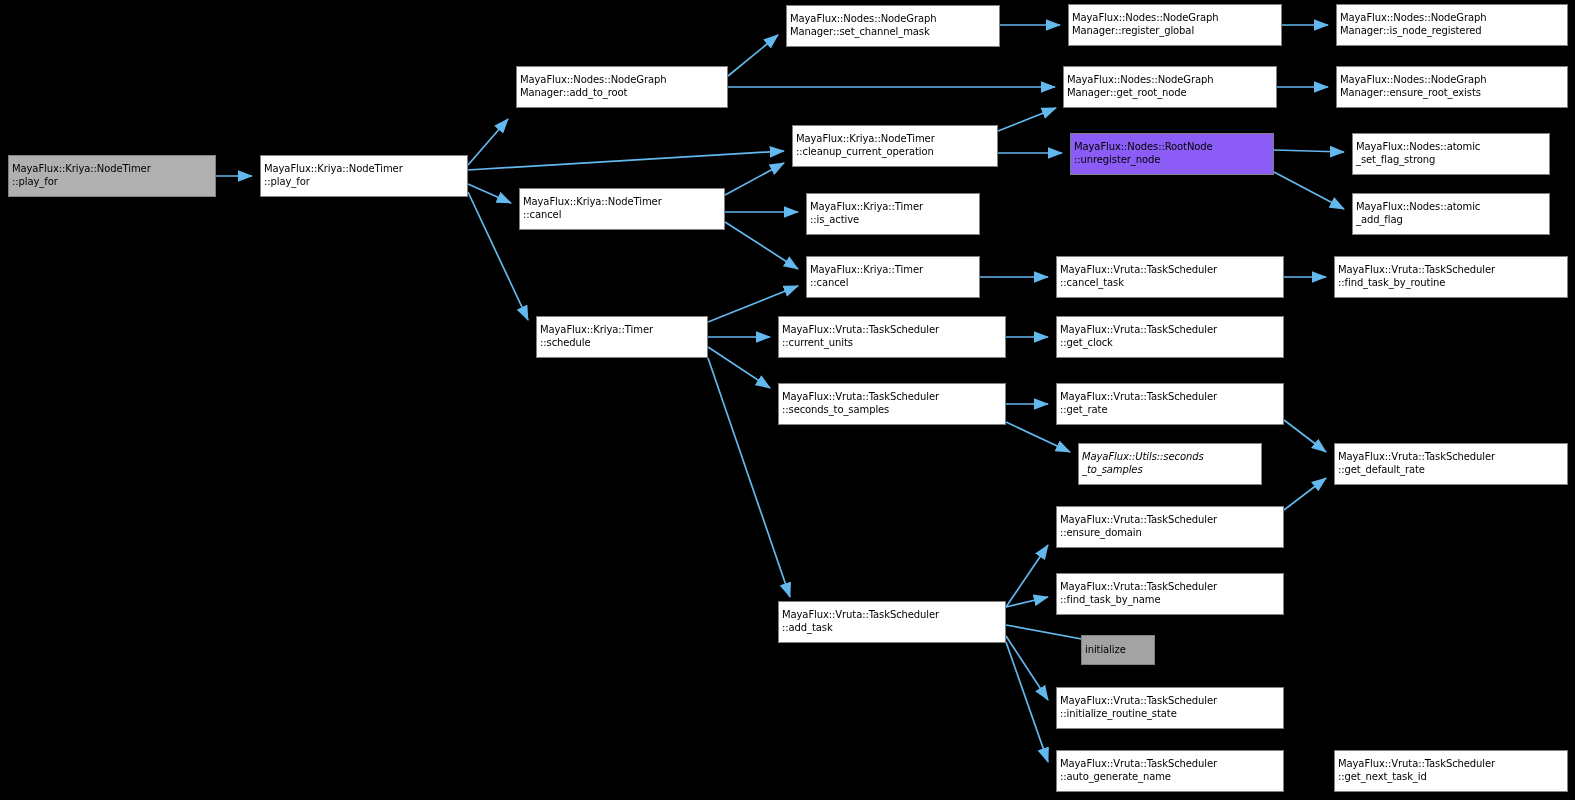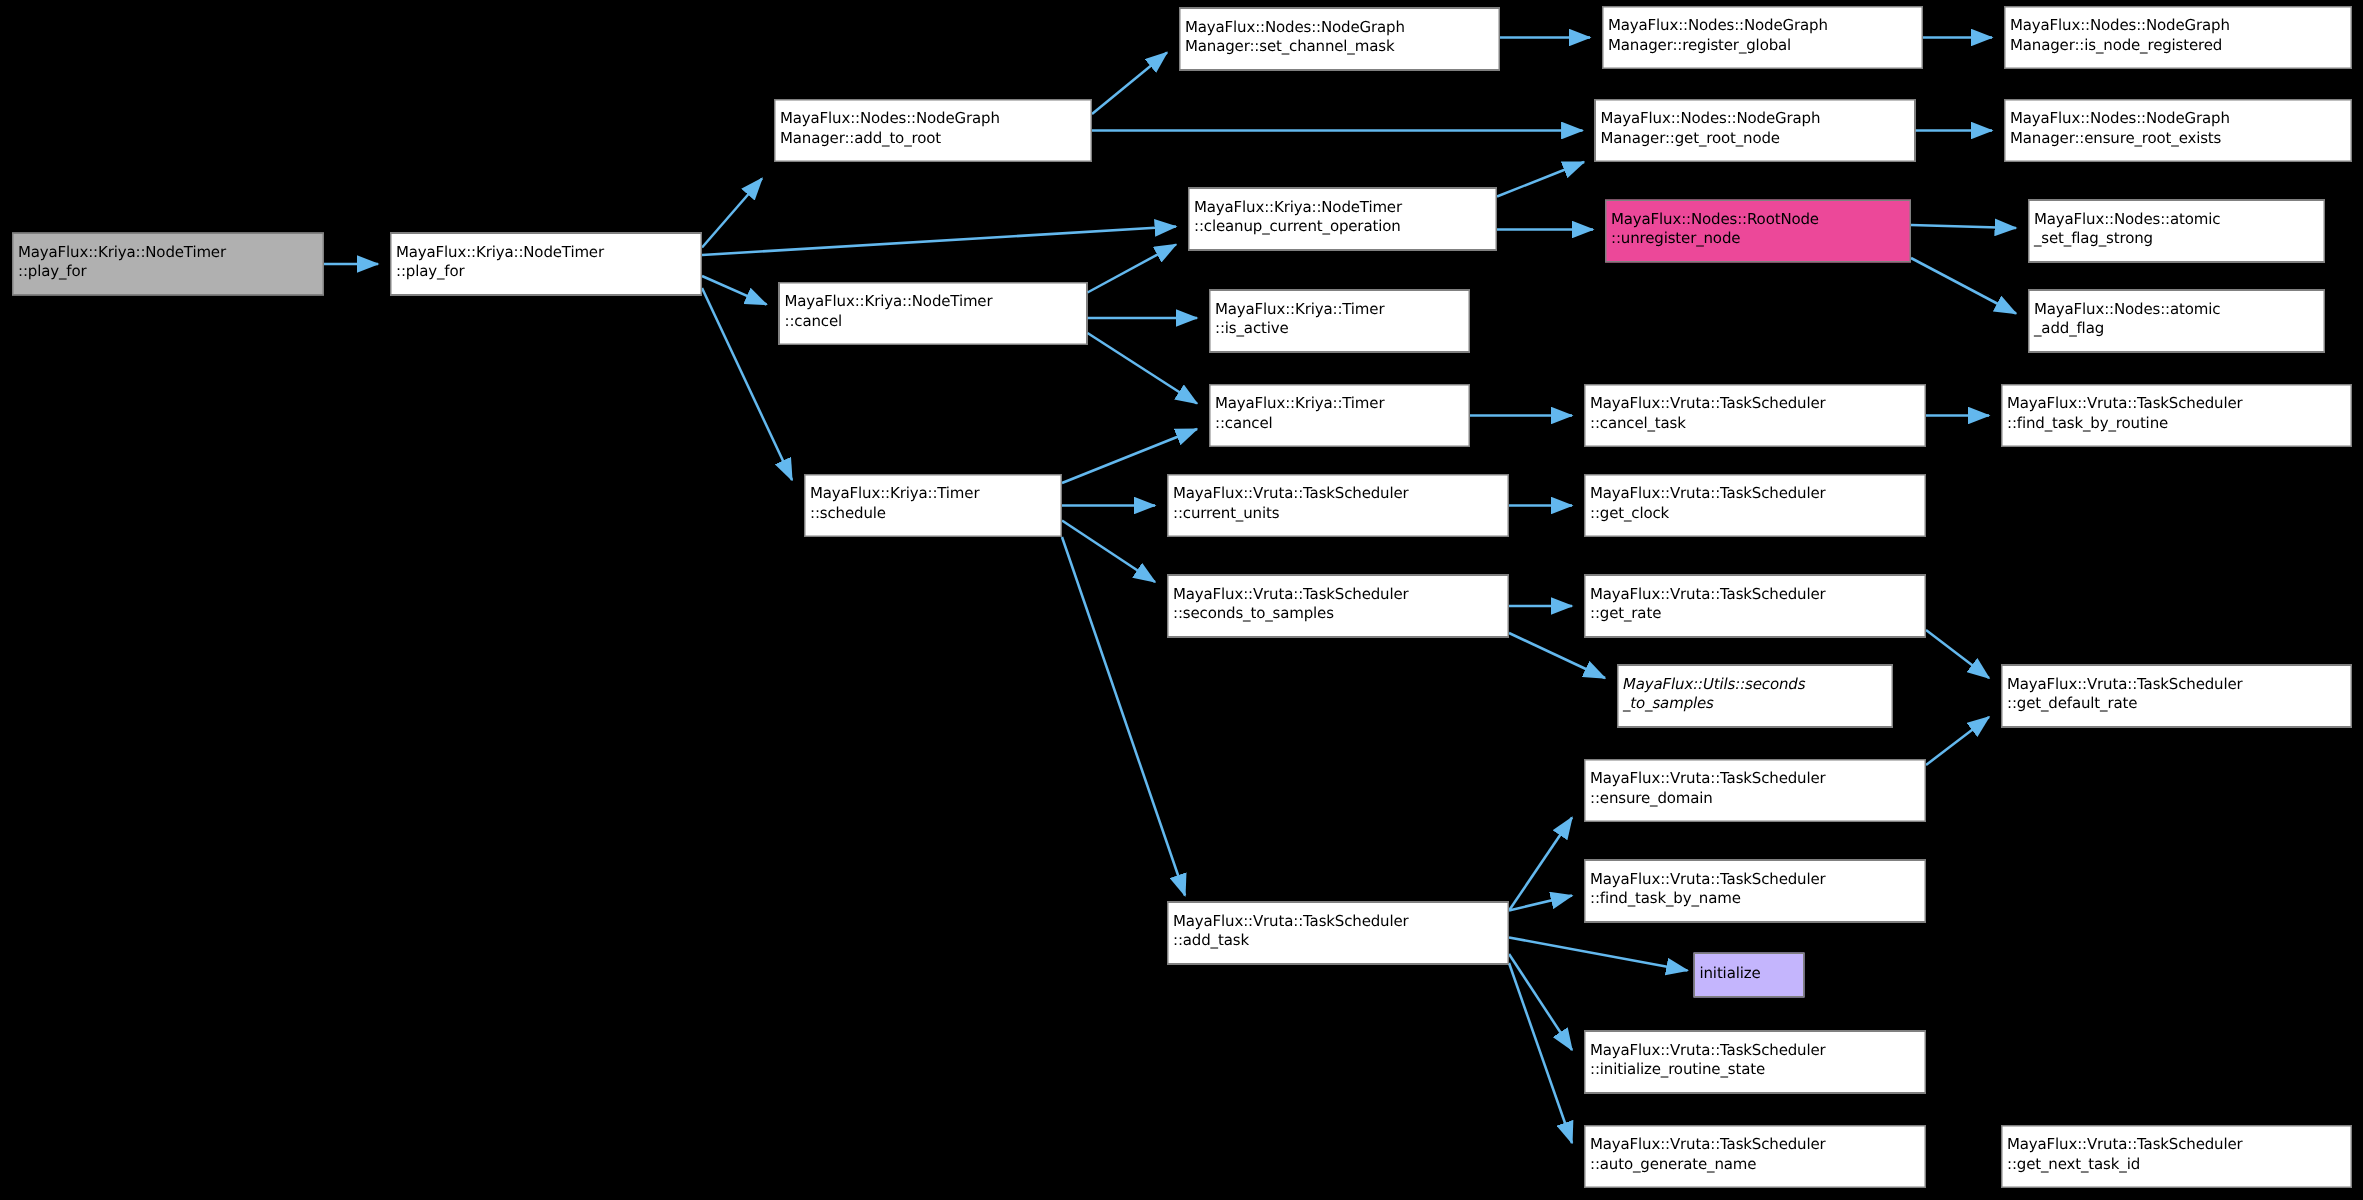--- a/index.html
+++ b/index.html
@@ -117,35 +117,35 @@
       <div class="node" style="left: 778px; top: 316px; width: 228px; height: 42px; border-color: rgb(128, 128, 128); background: rgb(255, 255, 255); color: rgb(0, 0, 0);"><span class="node-label">MayaFlux::Vruta::TaskScheduler
 ::current_units</span></div>
       <div class="node" style="left: 778px; top: 383px; width: 228px; height: 42px; border-color: rgb(128, 128, 128); background: rgb(255, 255, 255); color: rgb(0, 0, 0);"><span class="node-label">MayaFlux::Vruta::TaskScheduler
 ::seconds_to_samples</span></div>
       <div class="node" style="left: 778px; top: 601px; width: 228px; height: 42px; border-color: rgb(128, 128, 128); background: rgb(255, 255, 255); color: rgb(0, 0, 0);"><span class="node-label">MayaFlux::Vruta::TaskScheduler
 ::add_task</span></div>
       <div class="node" style="left: 1068px; top: 4px; width: 214px; height: 42px; border-color: rgb(128, 128, 128); background: rgb(255, 255, 255); color: rgb(0, 0, 0);"><span class="node-label">MayaFlux::Nodes::NodeGraph
 Manager::register_global</span></div>
       <div class="node" style="left: 1063px; top: 66px; width: 214px; height: 42px; border-color: rgb(128, 128, 128); background: rgb(255, 255, 255); color: rgb(0, 0, 0);"><span class="node-label">MayaFlux::Nodes::NodeGraph
 Manager::get_root_node</span></div>
-      <div class="node" style="left: 1070px; top: 133px; width: 204px; height: 42px; border-color: rgb(128, 128, 128); background: #ec4899; color: rgb(0, 0, 0);"><span class="node-label">MayaFlux::Nodes::RootNode
+      <div class="node" style="left: 1070px; top: 133px; width: 204px; height: 42px; border-color: rgb(128, 128, 128); background: #8b5cf6; color: rgb(0, 0, 0);"><span class="node-label">MayaFlux::Nodes::RootNode
 ::unregister_node</span></div>
       <div class="node" style="left: 1056px; top: 256px; width: 228px; height: 42px; border-color: rgb(128, 128, 128); background: rgb(255, 255, 255); color: rgb(0, 0, 0);"><span class="node-label">MayaFlux::Vruta::TaskScheduler
 ::cancel_task</span></div>
       <div class="node" style="left: 1056px; top: 316px; width: 228px; height: 42px; border-color: rgb(128, 128, 128); background: rgb(255, 255, 255); color: rgb(0, 0, 0);"><span class="node-label">MayaFlux::Vruta::TaskScheduler
 ::get_clock</span></div>
       <div class="node" style="left: 1056px; top: 383px; width: 228px; height: 42px; border-color: rgb(128, 128, 128); background: rgb(255, 255, 255); color: rgb(0, 0, 0);"><span class="node-label">MayaFlux::Vruta::TaskScheduler
 ::get_rate</span></div>
       <div class="node" style="left: 1078px; top: 443px; width: 184px; height: 42px; border-color: rgb(128, 128, 128); background: rgb(255, 255, 255); color: rgb(0, 0, 0); font-style: italic;"><span class="node-label">MayaFlux::Utils::seconds
 _to_samples</span></div>
       <div class="node" style="left: 1056px; top: 506px; width: 228px; height: 42px; border-color: rgb(128, 128, 128); background: rgb(255, 255, 255); color: rgb(0, 0, 0);"><span class="node-label">MayaFlux::Vruta::TaskScheduler
 ::ensure_domain</span></div>
       <div class="node" style="left: 1056px; top: 573px; width: 228px; height: 42px; border-color: rgb(128, 128, 128); background: rgb(255, 255, 255); color: rgb(0, 0, 0);"><span class="node-label">MayaFlux::Vruta::TaskScheduler
 ::find_task_by_name</span></div>
-      <div class="node" style="left: 1129px; top: 635px; width: 74px; height: 30px; border-color: rgb(128, 128, 128); background: #c4b5fd; color: rgb(0, 0, 0);"><span class="node-label">initialize</span></div>
+      <div class="node" style="left: 1081px; top: 635px; width: 74px; height: 30px; border-color: rgb(128, 128, 128); background: #a3a3a3; color: rgb(0, 0, 0);"><span class="node-label">initialize</span></div>
       <div class="node" style="left: 1056px; top: 687px; width: 228px; height: 42px; border-color: rgb(128, 128, 128); background: rgb(255, 255, 255); color: rgb(0, 0, 0);"><span class="node-label">MayaFlux::Vruta::TaskScheduler
 ::initialize_routine_state</span></div>
       <div class="node" style="left: 1056px; top: 750px; width: 228px; height: 42px; border-color: rgb(128, 128, 128); background: rgb(255, 255, 255); color: rgb(0, 0, 0);"><span class="node-label">MayaFlux::Vruta::TaskScheduler
 ::auto_generate_name</span></div>
       <div class="node" style="left: 1336px; top: 4px; width: 232px; height: 42px; border-color: rgb(128, 128, 128); background: rgb(255, 255, 255); color: rgb(0, 0, 0);"><span class="node-label">MayaFlux::Nodes::NodeGraph
 Manager::is_node_registered</span></div>
       <div class="node" style="left: 1336px; top: 66px; width: 232px; height: 42px; border-color: rgb(128, 128, 128); background: rgb(255, 255, 255); color: rgb(0, 0, 0);"><span class="node-label">MayaFlux::Nodes::NodeGraph
 Manager::ensure_root_exists</span></div>
       <div class="node" style="left: 1352px; top: 133px; width: 198px; height: 42px; border-color: rgb(128, 128, 128); background: rgb(255, 255, 255); color: rgb(0, 0, 0);"><span class="node-label">MayaFlux::Nodes::atomic
 _set_flag_strong</span></div>

